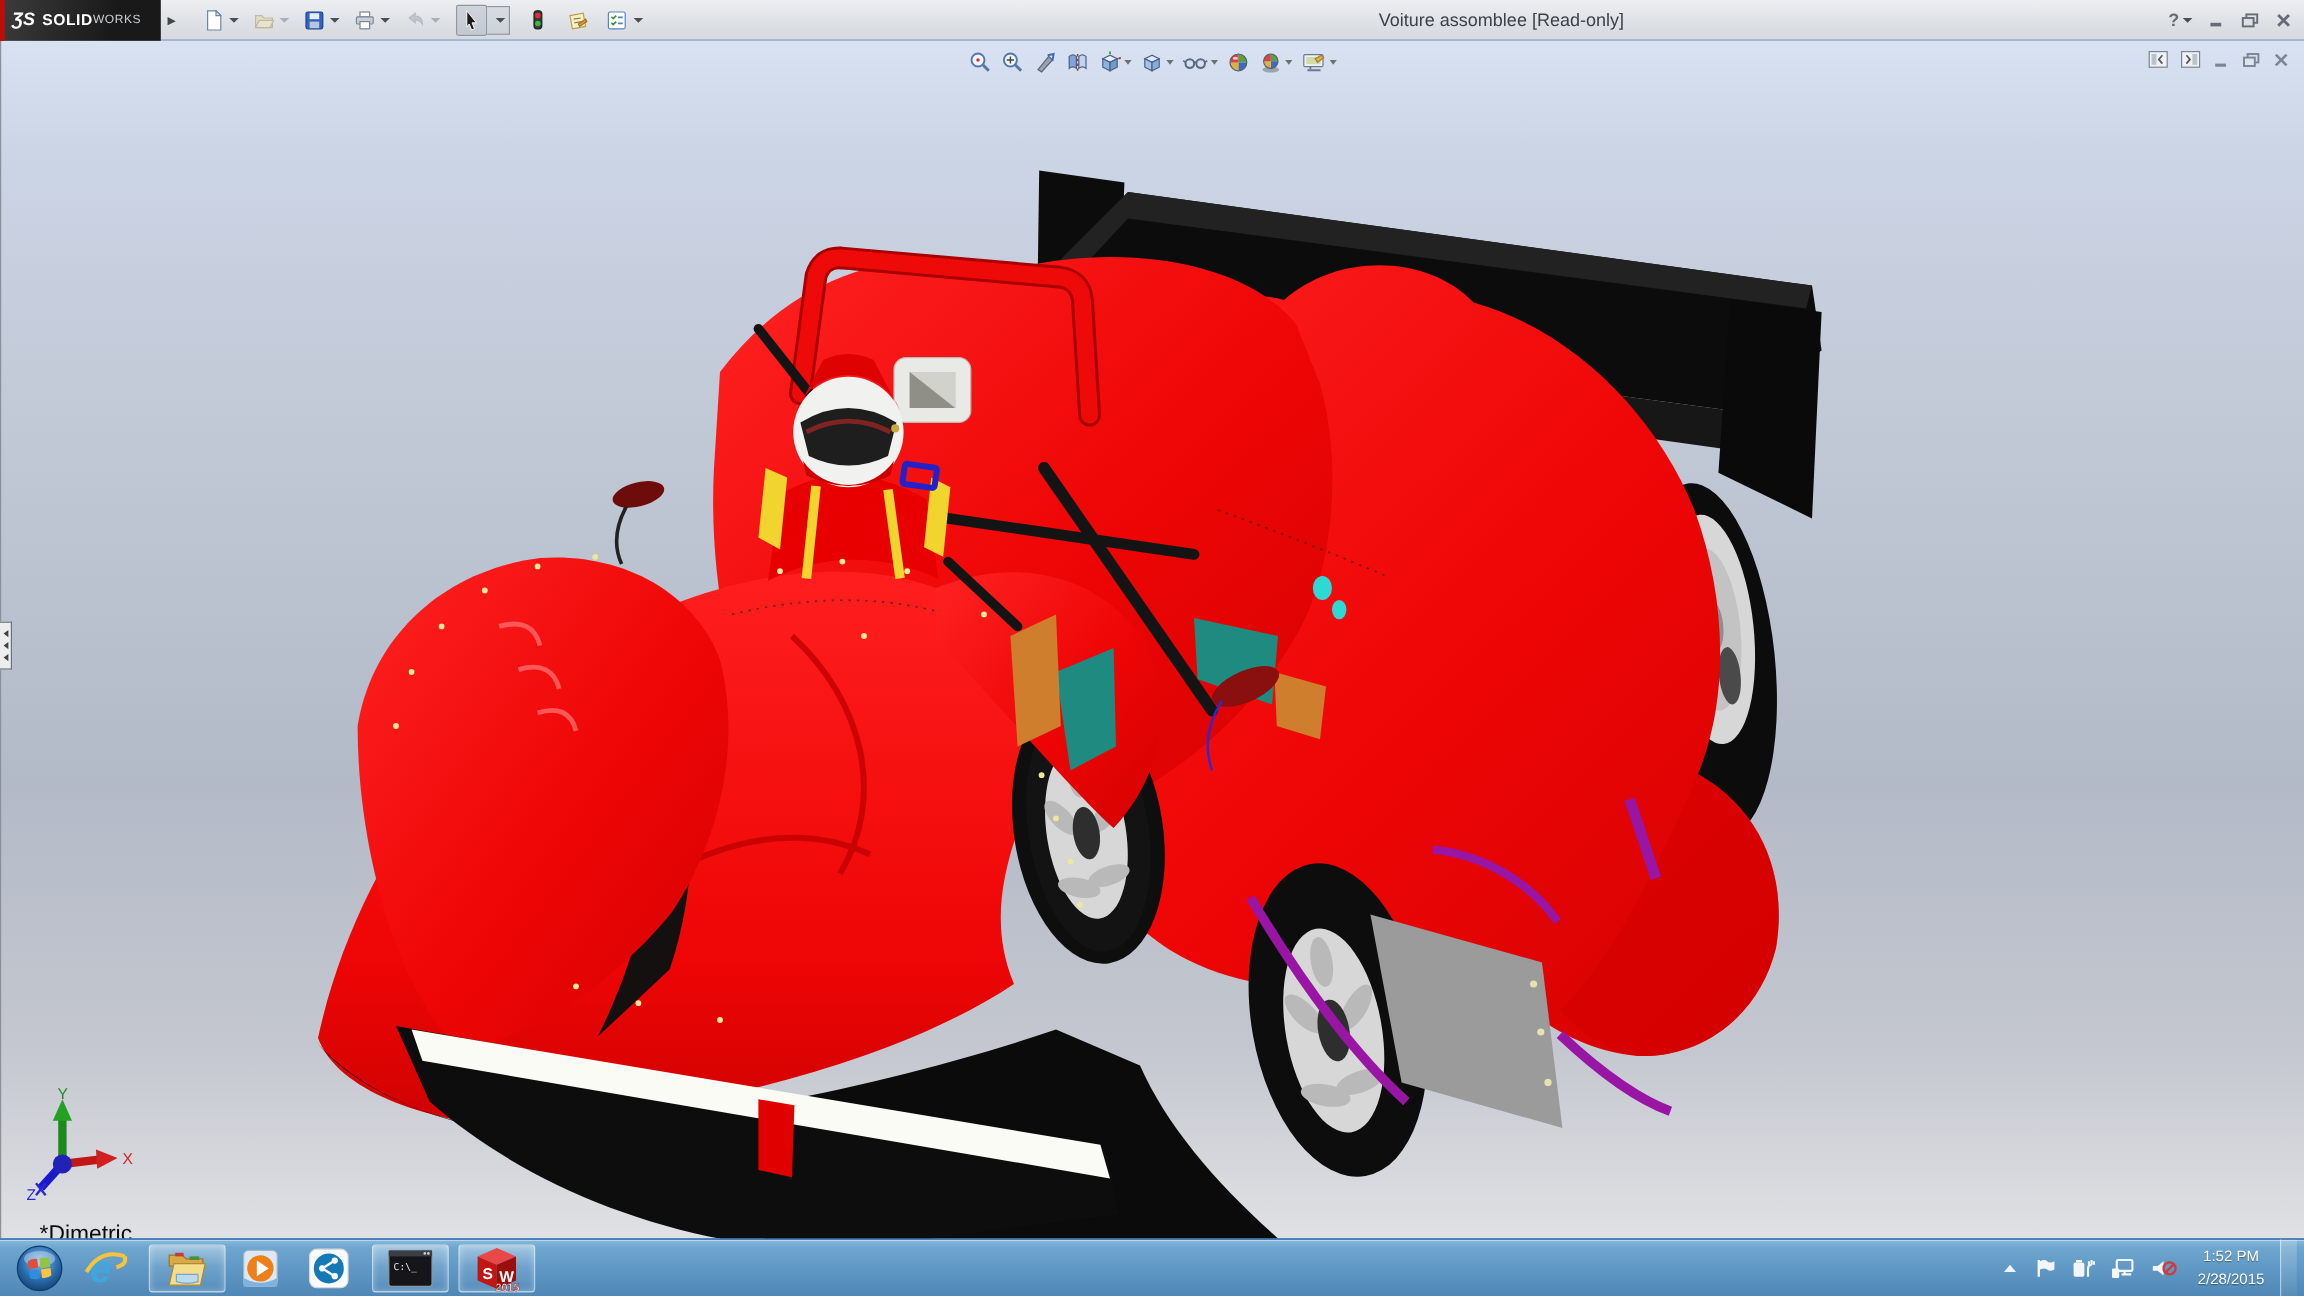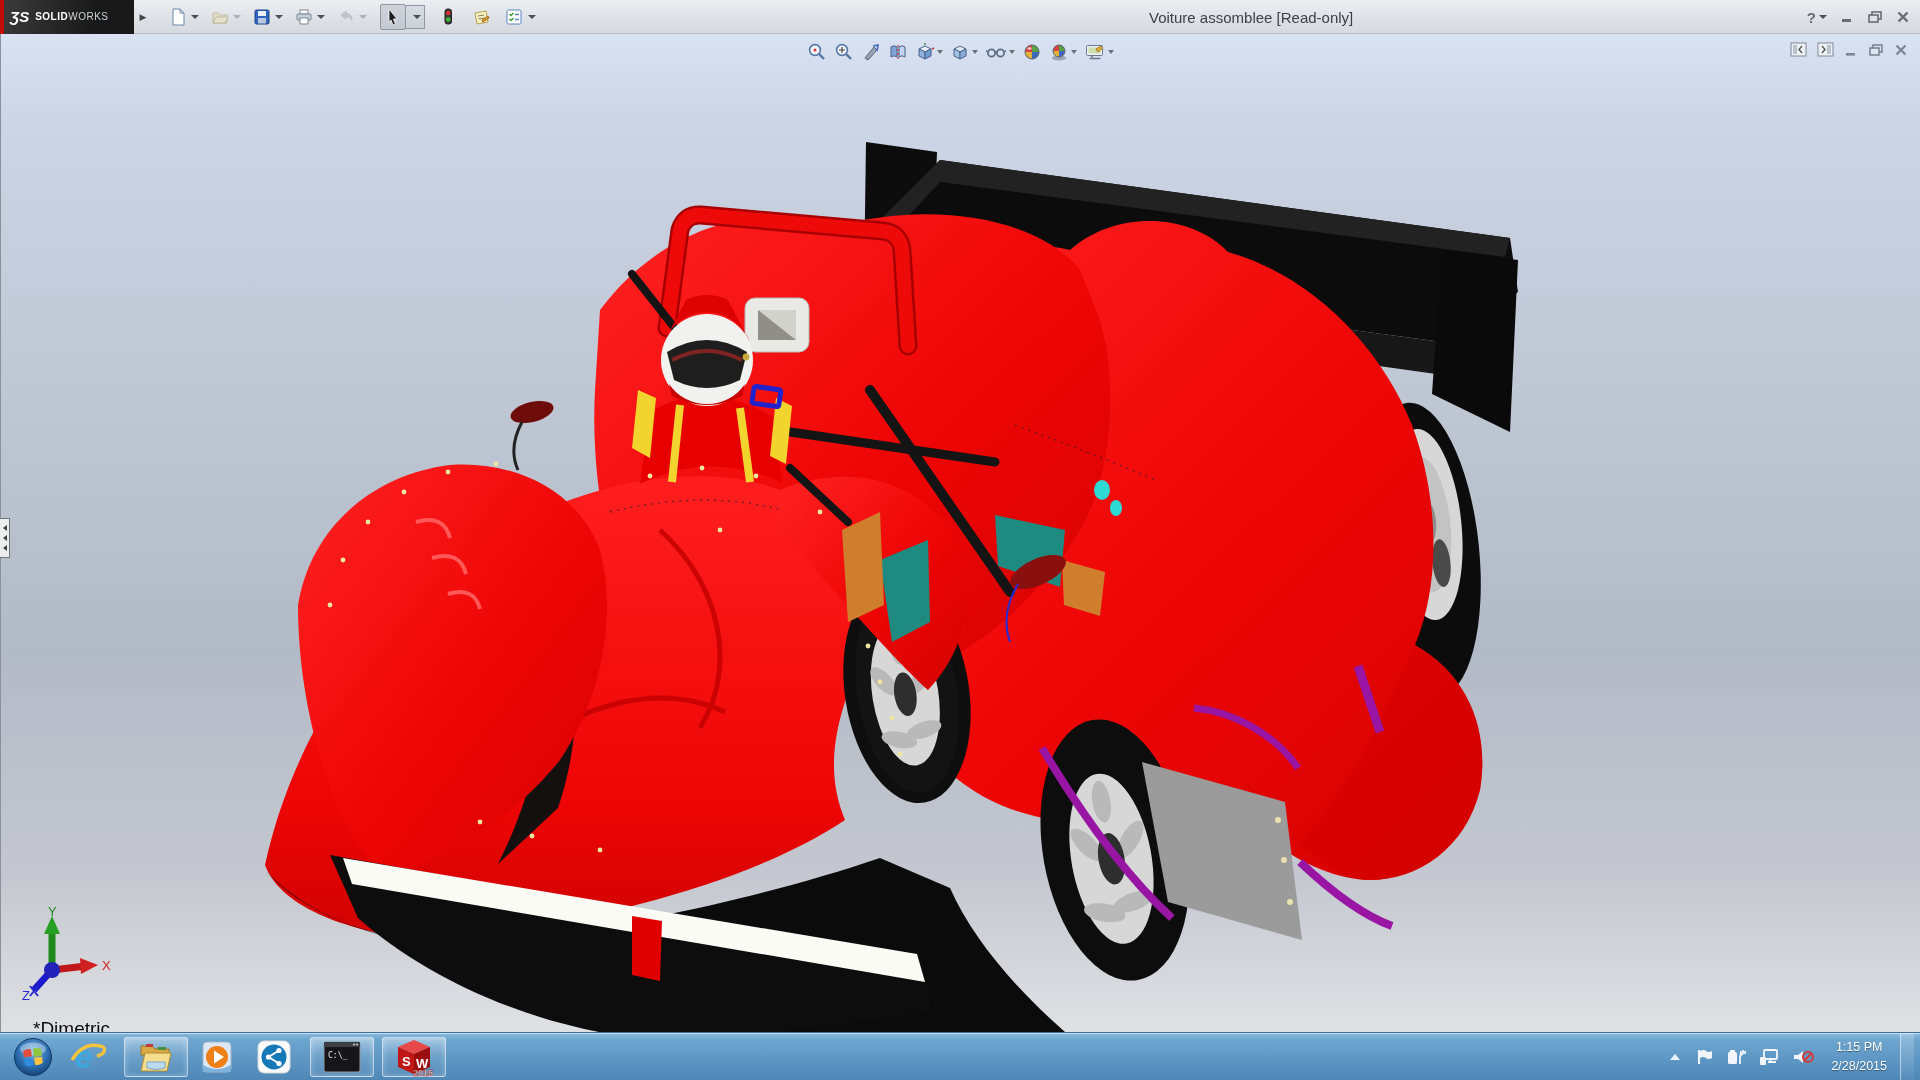--- a/index.html
+++ b/index.html
@@ -7,21 +7,21 @@
   #app { position:relative; width:1920px; height:1080px; background:#3b82f6; }
 
   
   .titlebar{position:absolute;top:0;left:0;width:100%;height:34px;
     background:linear-gradient(#edeff2,#dde0e5 60%,#d6dadf);border-bottom:1px solid #b9bec6;
     display:flex;align-items:center;z-index:30;}
   .logo{height:34px;width:134px;background:linear-gradient(105deg,#3c3c3c,#191919 70%);
     display:flex;align-items:center;padding-left:10px;position:relative;flex:0 0 auto;}
   .logo::before{content:"";position:absolute;left:0;top:0;width:4px;height:34px;background:#c00b0b;}
   .logo .dsmark{color:#fff;font-weight:bold;font-style:italic;font-size:15px;margin-right:6px;}
-  .logo .b1{color:#fff;font-weight:bold;font-size:10px;letter-spacing:.5px;}
+  .logo .b1{color:#fff;font-weight:bold;font-size:13px;letter-spacing:.5px;}
   .logo .b2{color:#cdd1d6;font-size:10px;letter-spacing:.5px;}
   .menu-expand{width:14px;height:26px;border:none;background:transparent;color:#444;font-size:9px;cursor:pointer;margin:0 4px 0 2px;}
   .tb{display:flex;align-items:center;}
   .tbtn{display:flex;align-items:center;border:1px solid transparent;padding:2px 2px;border-radius:2px;background:transparent;margin-left:6px;}
   .tbtn svg{display:block;}
   .caret{width:0;height:0;border-left:4px solid transparent;border-right:4px solid transparent;border-top:4px solid #4a4e55;margin-left:4px;}
   .caret.dis{border-top-color:#aab0b8;}
   .dis-ic{opacity:.45;}
   .pressed{border:1px solid #8f97a2;background:linear-gradient(#cfd4db,#c3c9d1);}
   .pressed-caret{border:1px solid #8f97a2;border-left:none;background:linear-gradient(#d8dce2,#cdd2d9);height:24px;display:flex;align-items:center;padding:0 3px;}
@@ -558,19 +558,19 @@
         <rect x="5" y="2" width="13" height="9" rx="1" fill="none" stroke="#f2f6fa" stroke-width="1.8"></rect>
         <path d="M9 14 h8 M11.5 11 v3" stroke="#f2f6fa" stroke-width="1.8"></path>
         <rect x="1" y="9" width="6" height="8" rx="1" fill="#f2f6fa"></rect>
         </svg>
       <svg width="22" height="18" viewBox="0 0 22 18">
         <path d="M2 7 h4 l5-4 v12 l-5-4 H2 Z" fill="#f2f6fa"></path>
         <circle cx="16" cy="9" r="5" fill="none" stroke="#d23b3b" stroke-width="2"></circle>
         <path d="M12.5 12.5 L19.5 5.5" stroke="#d23b3b" stroke-width="2"></path>
         </svg>
       <div class="clock">
-        <div>1:15 PM</div>
+        <div>1:52 PM</div>
         <div>2/28/2015</div>
       </div>
       <div class="showdesk"></div>
     </div>
   </footer>
 </div>
 
 </body></html>

